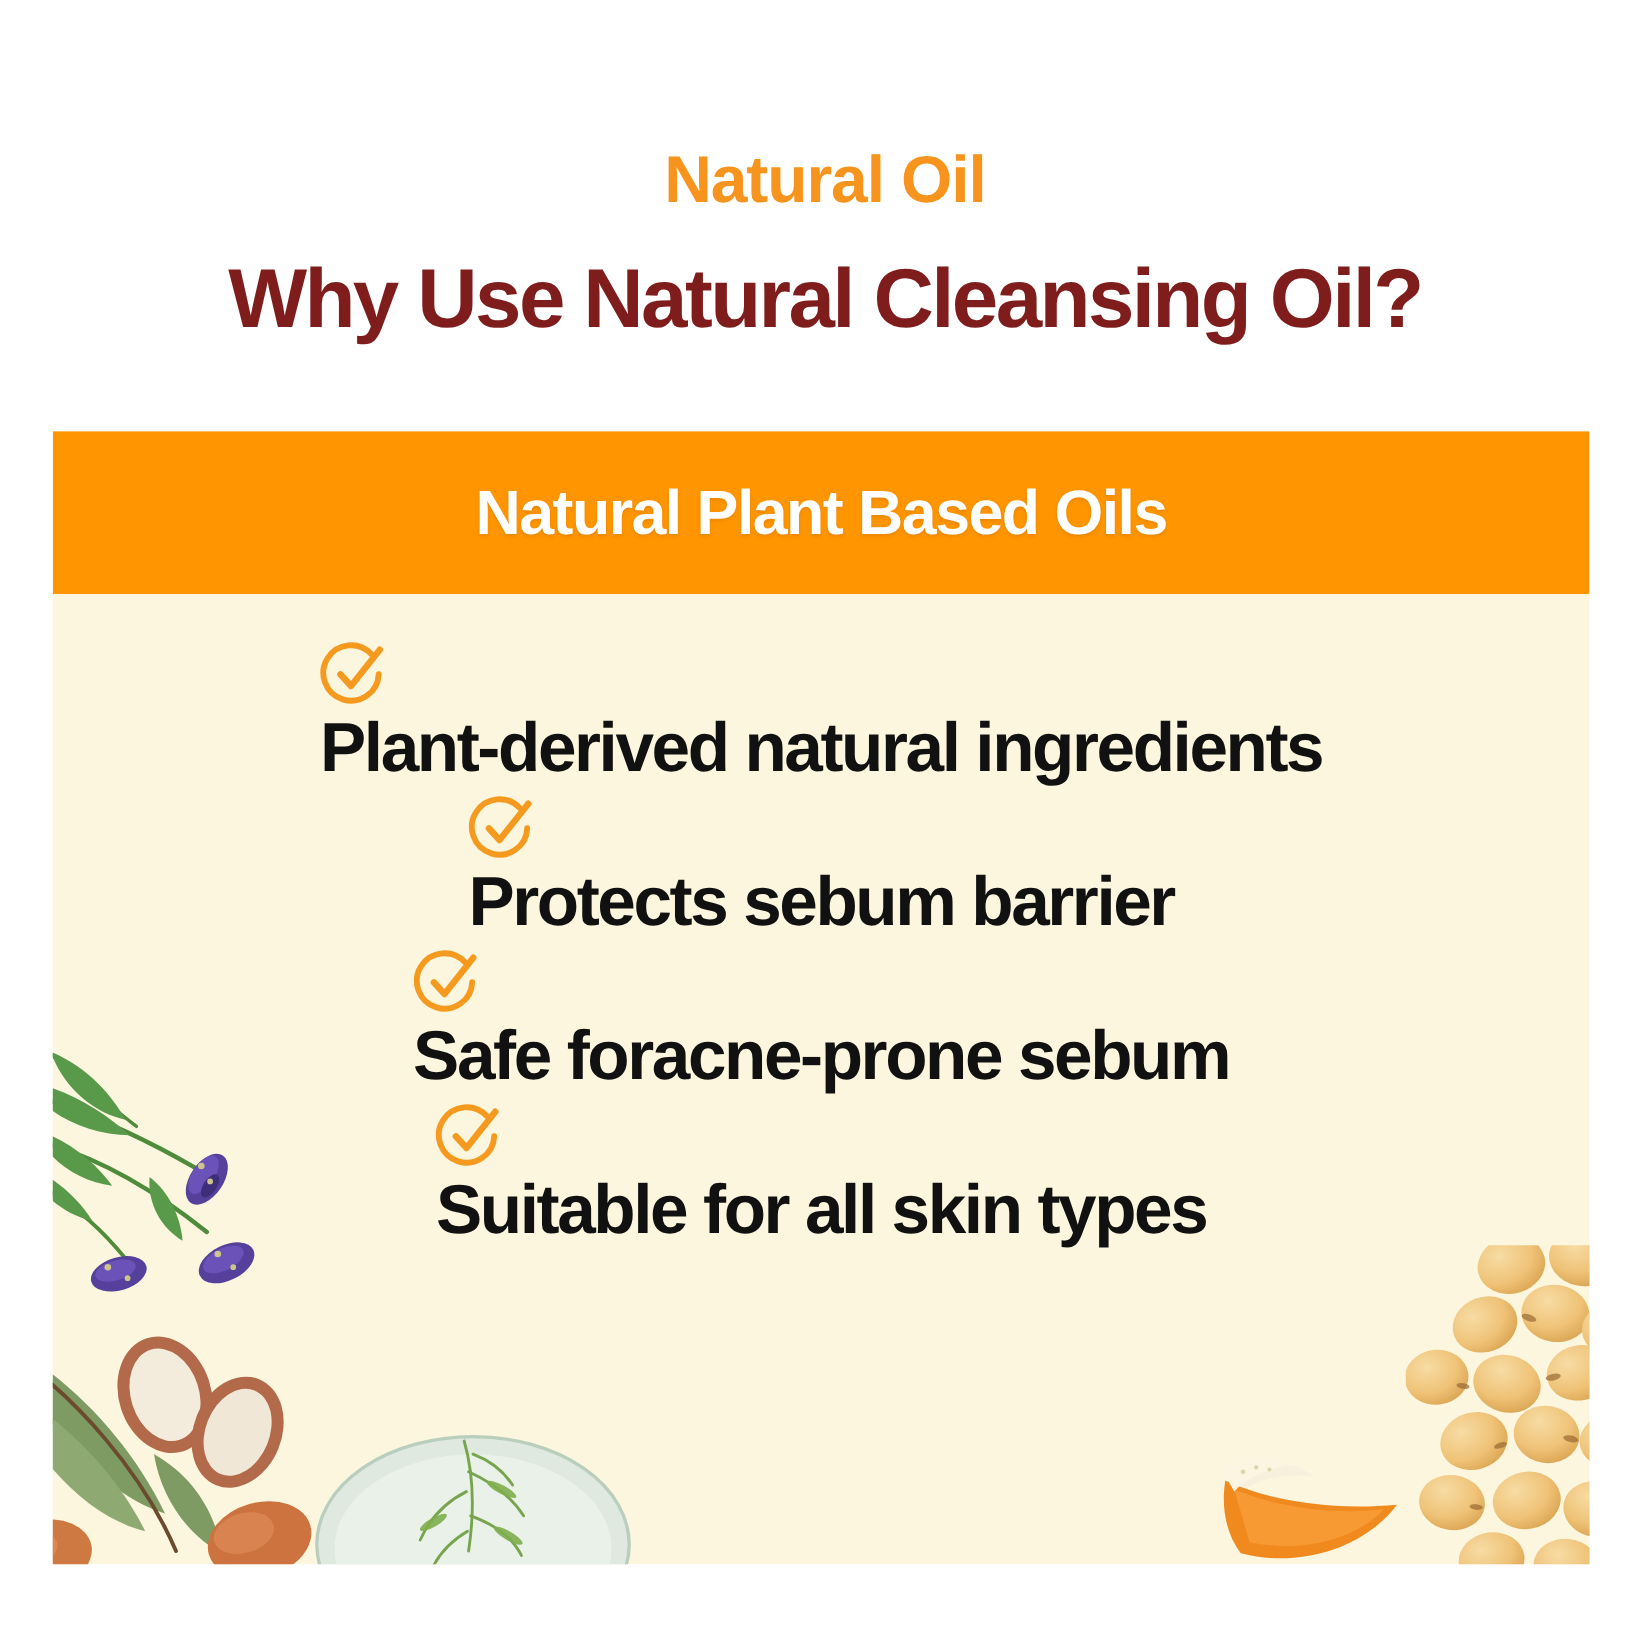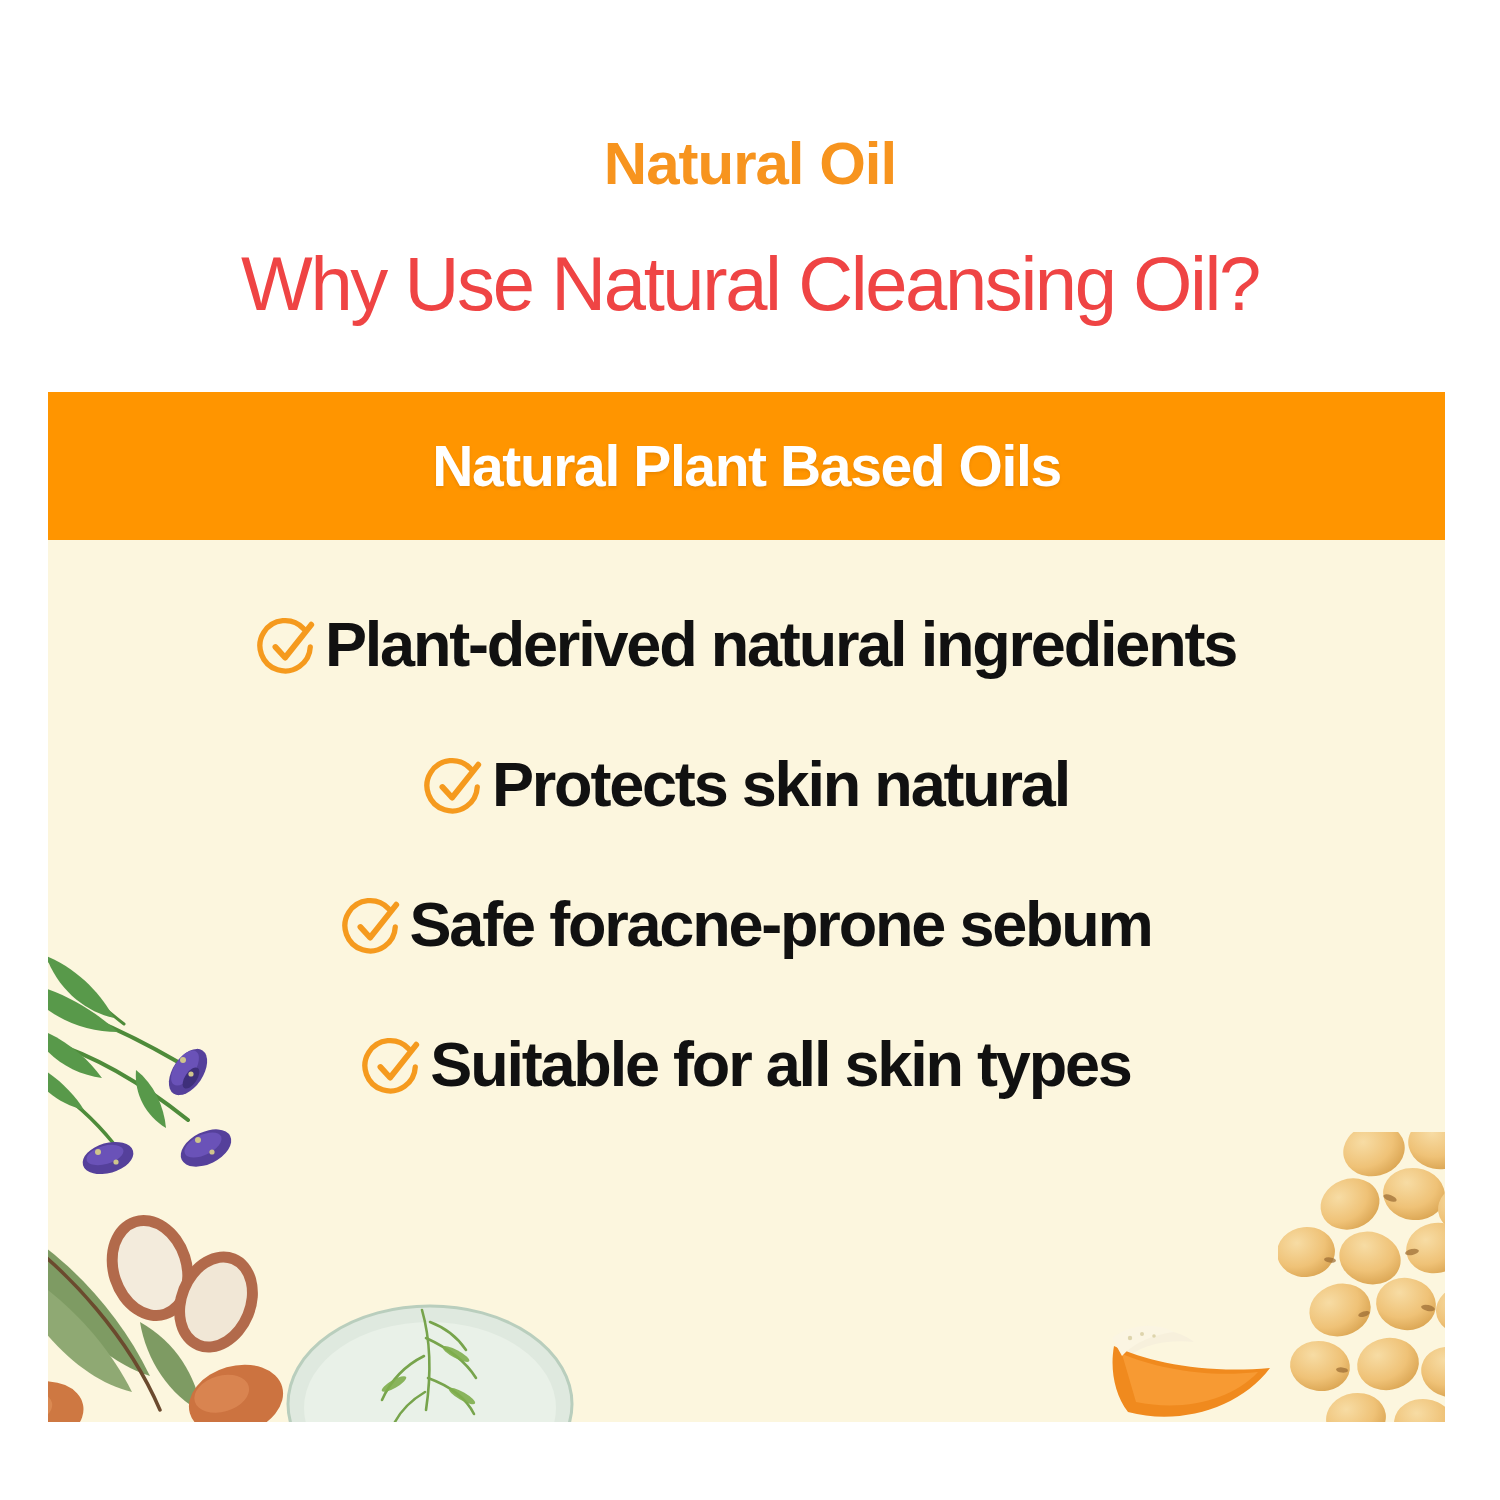--- a/index.html
+++ b/index.html
@@ -16,22 +16,22 @@
   
   .eyebrow {
     position:absolute; left:0; top:132px; width:1500px;
     text-align:center;
     font-size:60px; font-weight:700; letter-spacing:-1px;
     color:#F7941E; line-height:1.05; white-space:nowrap;
   }
   .headline {
     position:absolute; left:0; top:232px; width:1500px;
     text-align:center;
-    font-size:76px; font-weight:400; letter-spacing:-2.4px;
-    color:#ef4444; line-height:1.06; white-space:nowrap;margin-top:12px;
+    font-size:76px; font-weight:700; letter-spacing:-2.4px;
+    color:#7f1d1d; line-height:1.06; white-space:nowrap;
   }
 
   
   .panel {
     position:absolute; left:48px; top:392px;
     width:1397px; height:1030px;
     background:#FCF6DE;
     overflow:hidden;
   }
   .panel-header {
@@ -47,22 +47,22 @@
 
   
   .checklist {
     position:absolute; left:0; top:148px; width:100%; height:882px;
     display:flex; flex-direction:column;
     align-items:center; justify-content:flex-start;
     padding-top:52px;
     z-index:5;
   }
   .check-row {
-    display:flex; align-items:center; justify-content:center;
-    gap:6px; height:104px; white-space:nowrap;
+    display:flex; align-items:flex-start; justify-content:center;
+    gap:6px; height:104px; white-space:nowrap;flex-direction:column;
   }
   .check-row + .check-row { margin-top:36px; }
   .check-icon { flex:0 0 auto; width:62px; height:62px; display:block; margin-top:4px; }
   .check-label {
     font-size:63px; font-weight:700; color:#111111;
     letter-spacing:-2.2px; line-height:1;
   }
 
   
   .deco { position:absolute; pointer-events:none; z-index:1; }
@@ -236,21 +236,21 @@
           <path d="M19 33 L29 44 L56 10" fill="none" stroke="#F59A1E" stroke-width="6" stroke-linecap="round" stroke-linejoin="round"></path>
         </svg>
         <span class="check-label">Plant-derived natural ingredients</span>
       </li>
 
       <li class="check-row">
         <svg class="check-icon" viewBox="0 0 64 64">
           <path d="M48 14 A26 26 0 1 0 55 33" fill="none" stroke="#F59A1E" stroke-width="5.5" stroke-linecap="round"></path>
           <path d="M19 33 L29 44 L56 10" fill="none" stroke="#F59A1E" stroke-width="6" stroke-linecap="round" stroke-linejoin="round"></path>
         </svg>
-        <span class="check-label">Protects skin natural</span>
+        <span class="check-label">Protects sebum barrier</span>
       </li>
 
       <li class="check-row">
         <svg class="check-icon" viewBox="0 0 64 64">
           <path d="M48 14 A26 26 0 1 0 55 33" fill="none" stroke="#F59A1E" stroke-width="5.5" stroke-linecap="round"></path>
           <path d="M19 33 L29 44 L56 10" fill="none" stroke="#F59A1E" stroke-width="6" stroke-linecap="round" stroke-linejoin="round"></path>
         </svg>
         <span class="check-label">Safe foracne-prone sebum</span>
       </li>
 

